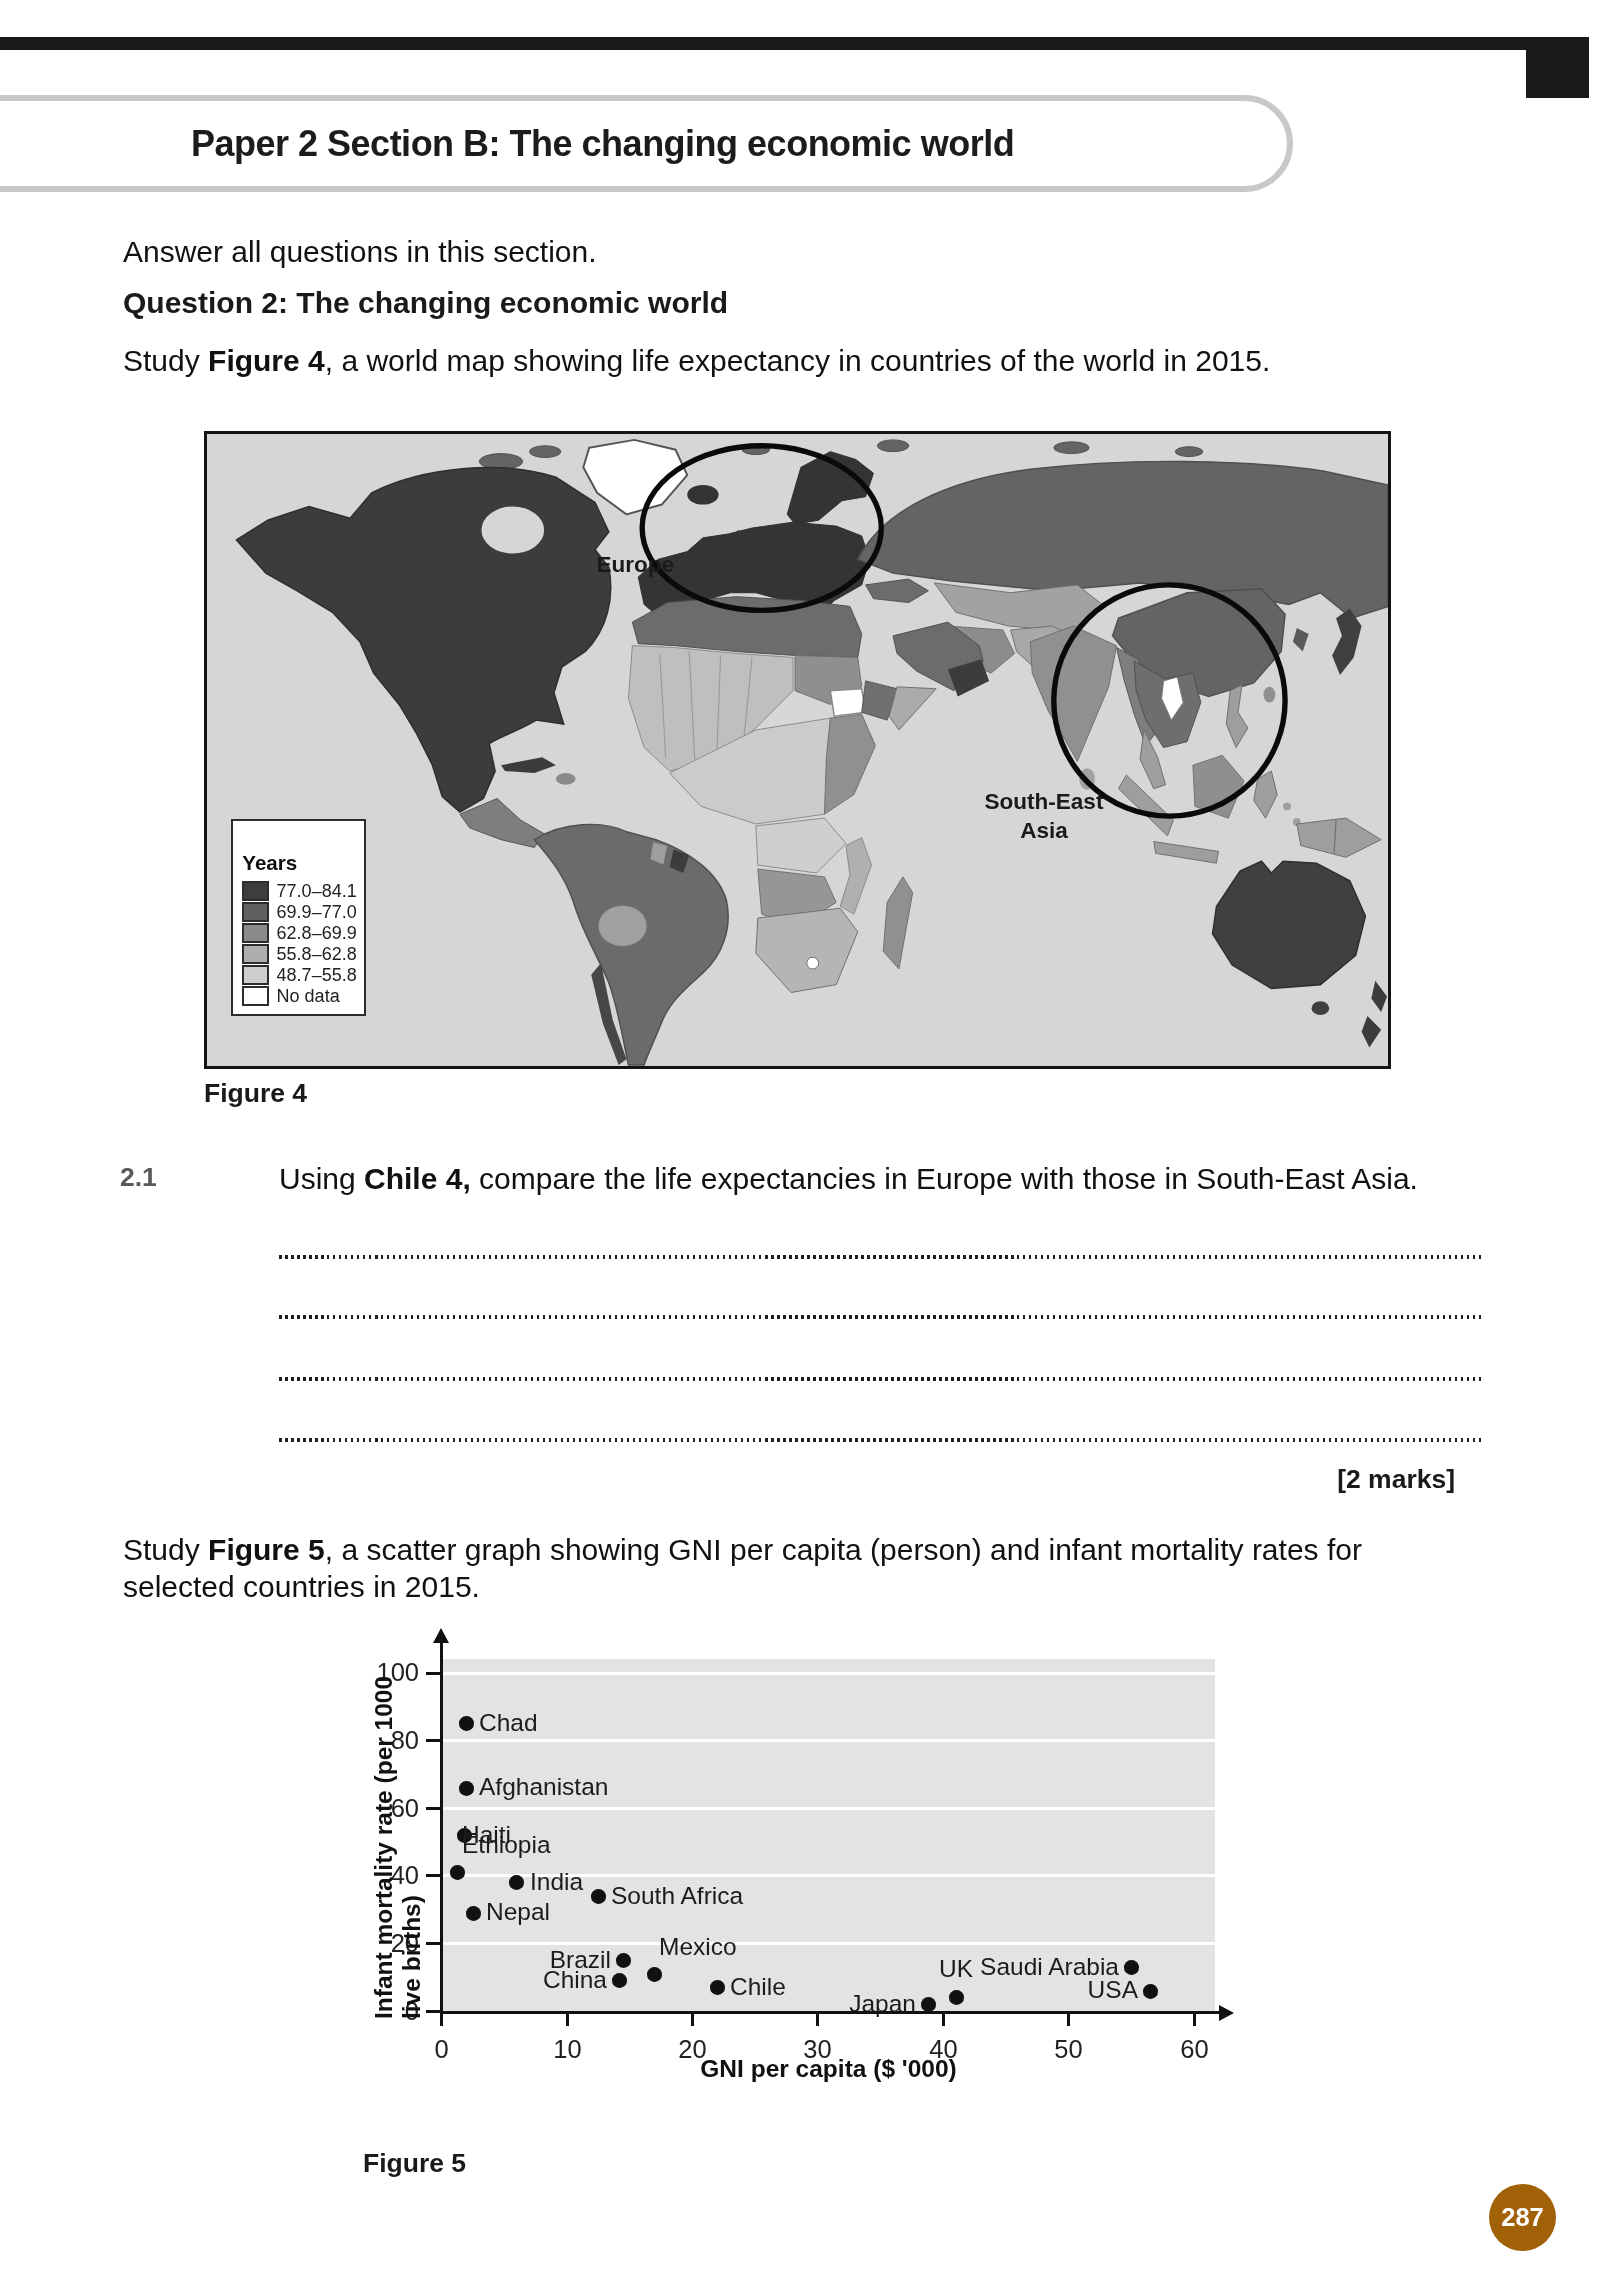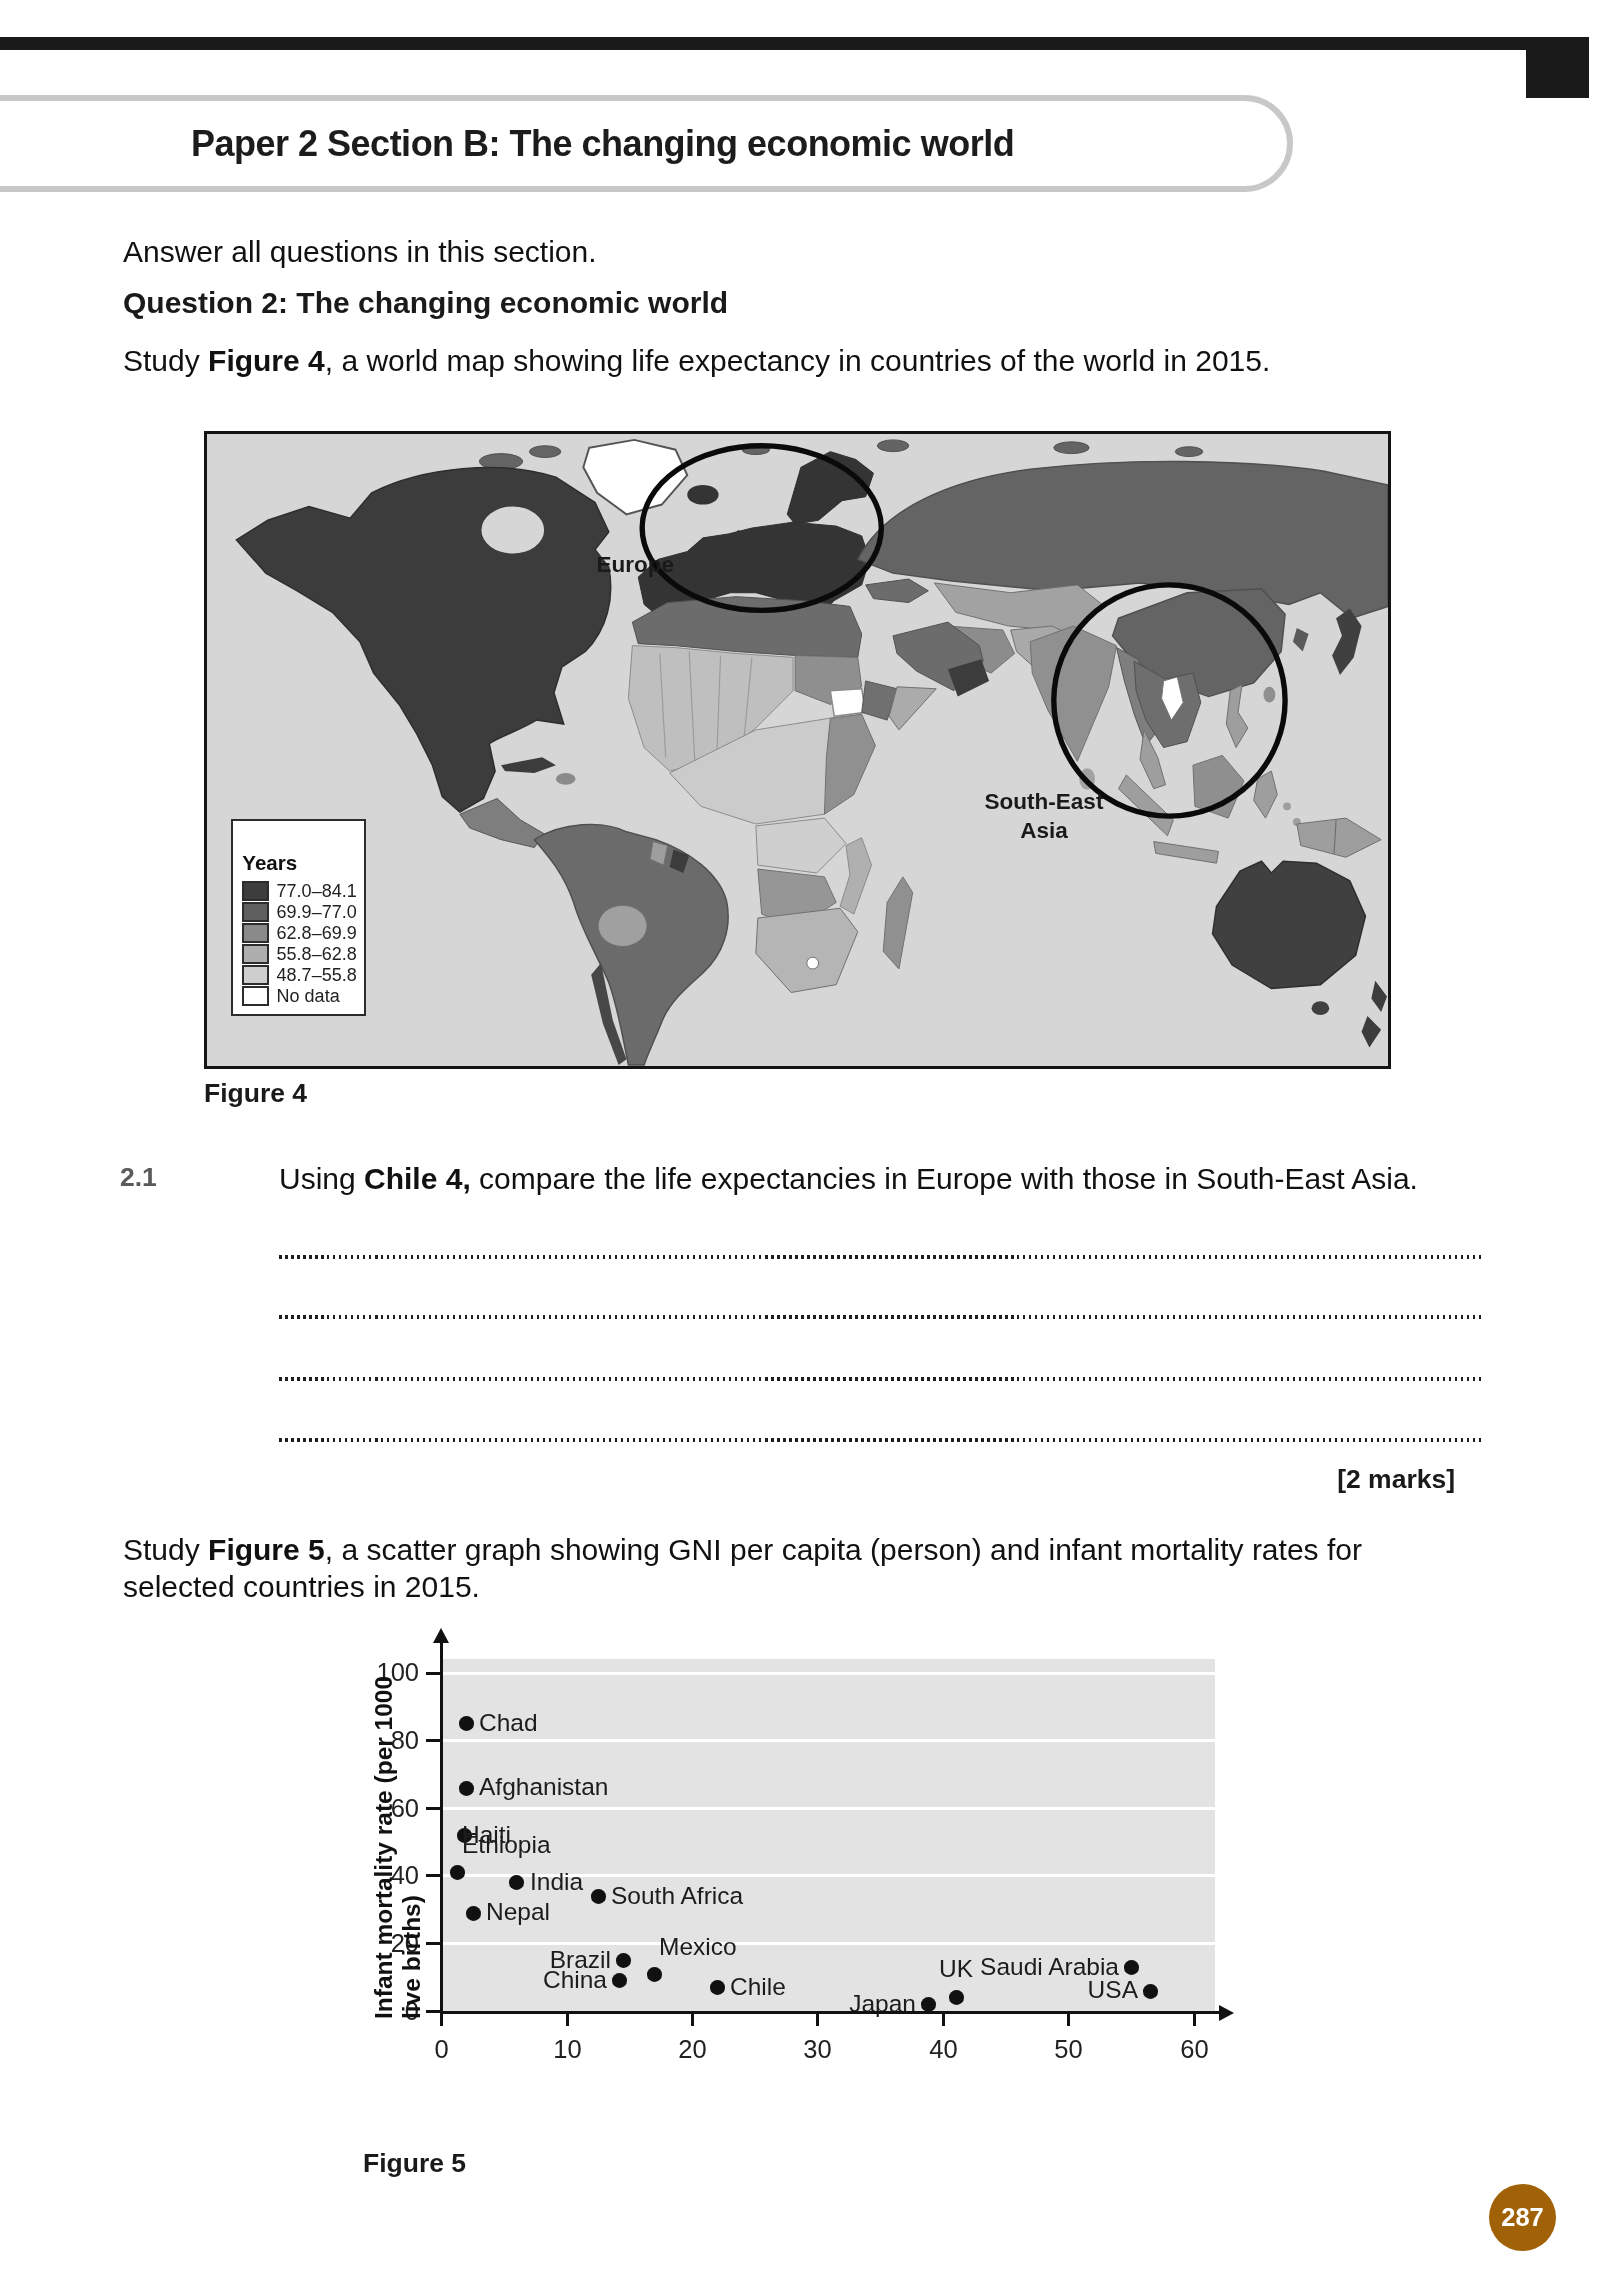--- a/index.html
+++ b/index.html
@@ -271,20 +271,21 @@
       <div class="dot" style="left: 756px; top: 333px;"></div>
       <div class="dot-label" style="left: 751px; top: 326px; transform: translateX(-100%);">Saudi Arabia</div>
       <div class="dot" style="left: 775px; top: 357px;"></div>
       <div class="dot-label" style="left: 770px; top: 349px; transform: translateX(-100%);">USA</div>
     </div>
   <div class="yaxis-line"></div>
   <div class="xaxis-line"></div>
   <div class="y-arrow"></div>
   <div class="x-arrow"></div>
   <div class="y-title">Infant mortality rate (per 1000 live births)</div>
+  <div class="x-title">GNI per capita ($ '000)</div>
 </div>
 
 <div class="abs" id="figure5-caption">Figure 5</div>
 
 <div class="abs" id="page-circle">
     <span>287</span>
   </div>
 
 
 </body></html>

